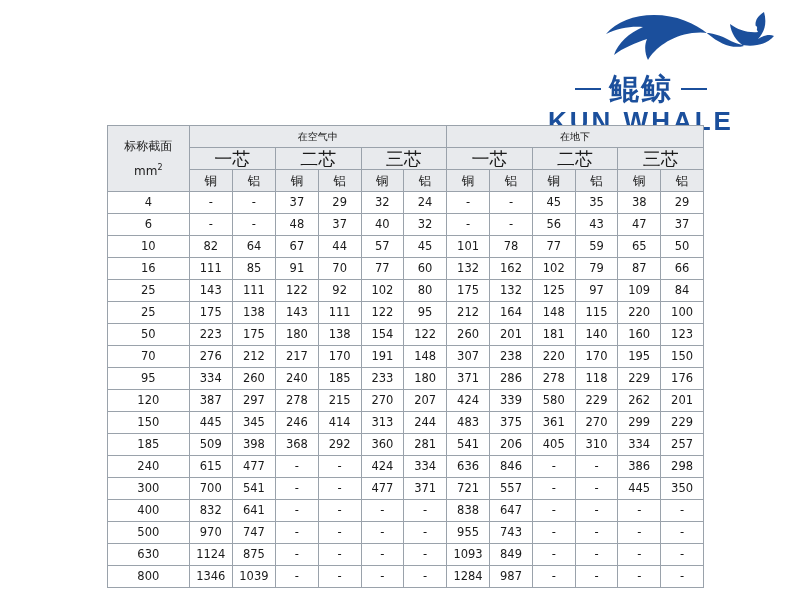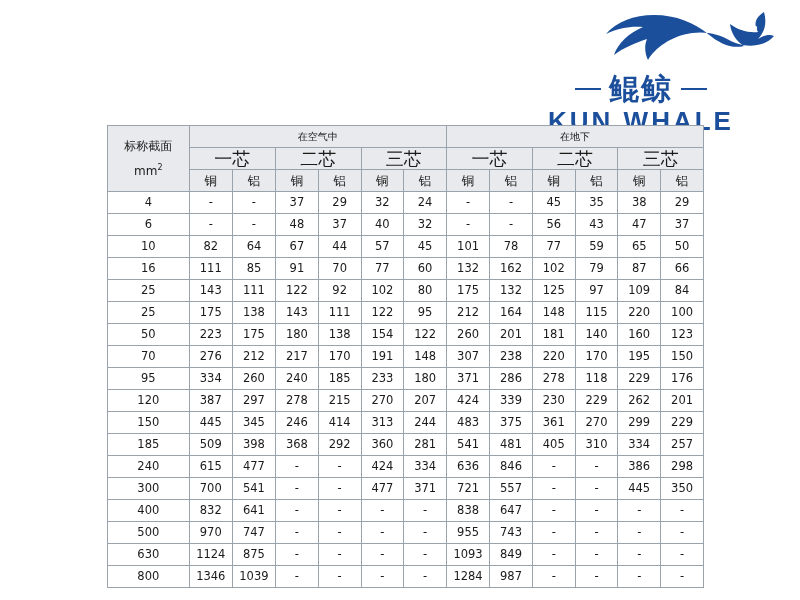--- a/index.html
+++ b/index.html
@@ -313,21 +313,21 @@
         <tr>
           <td class="size">120</td>
           <td>387</td>
           <td>297</td>
           <td>278</td>
           <td>215</td>
           <td>270</td>
           <td>207</td>
           <td>424</td>
           <td>339</td>
-          <td>230</td>
+          <td>580</td>
           <td>229</td>
           <td>262</td>
           <td>201</td>
         </tr>
         <tr>
           <td class="size">150</td>
           <td>445</td>
           <td>345</td>
           <td>246</td>
           <td>414</td>
@@ -342,21 +342,21 @@
         </tr>
         <tr>
           <td class="size">185</td>
           <td>509</td>
           <td>398</td>
           <td>368</td>
           <td>292</td>
           <td>360</td>
           <td>281</td>
           <td>541</td>
-          <td>481</td>
+          <td>206</td>
           <td>405</td>
           <td>310</td>
           <td>334</td>
           <td>257</td>
         </tr>
         <tr>
           <td class="size">240</td>
           <td>615</td>
           <td>477</td>
           <td>-</td>

